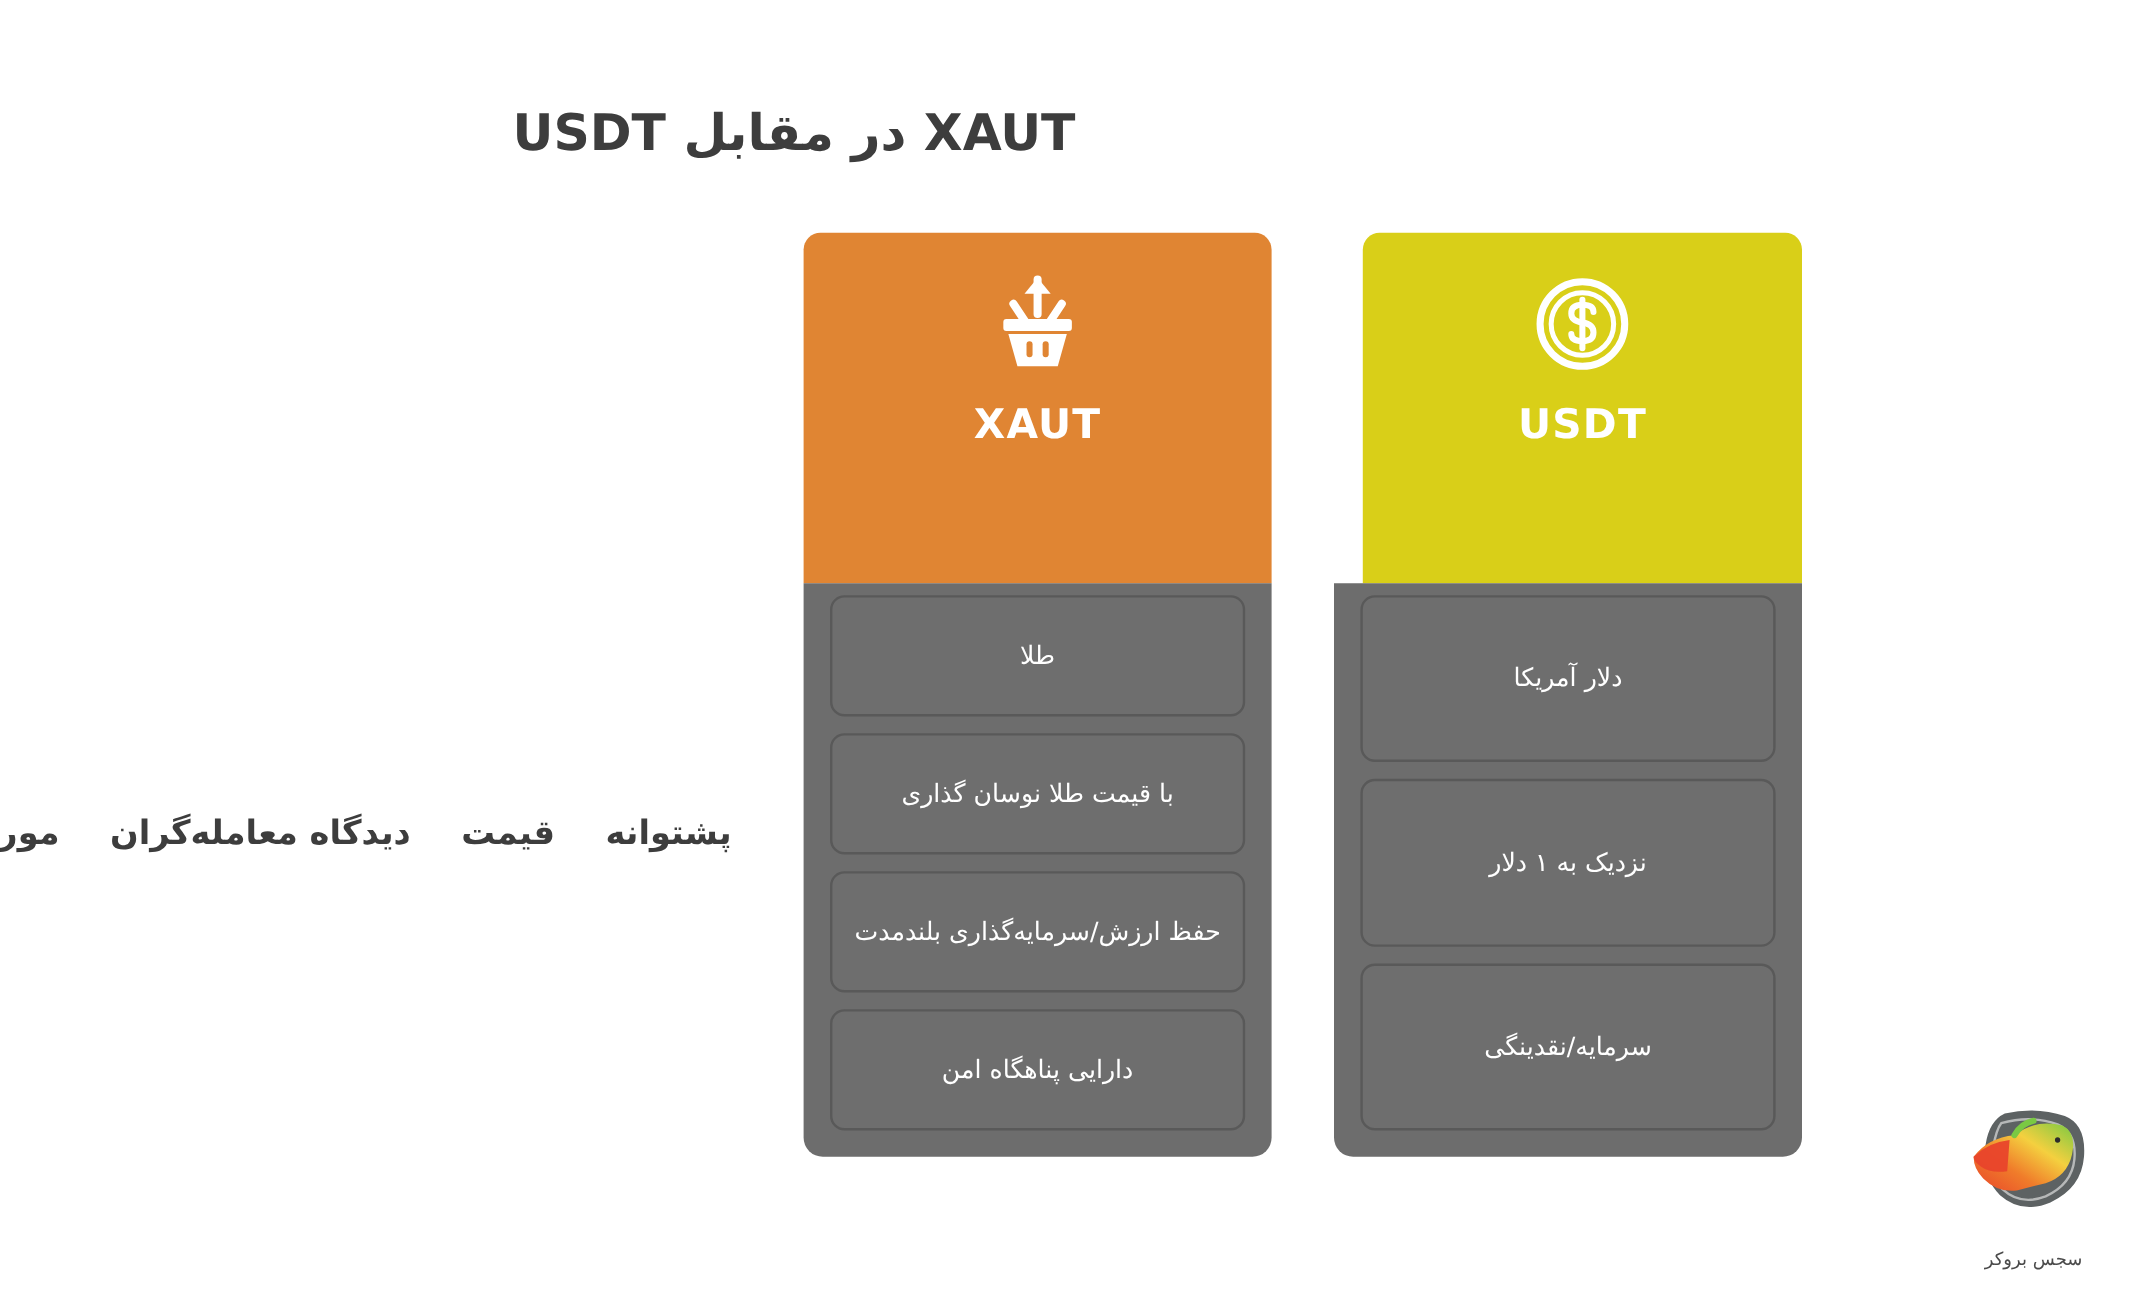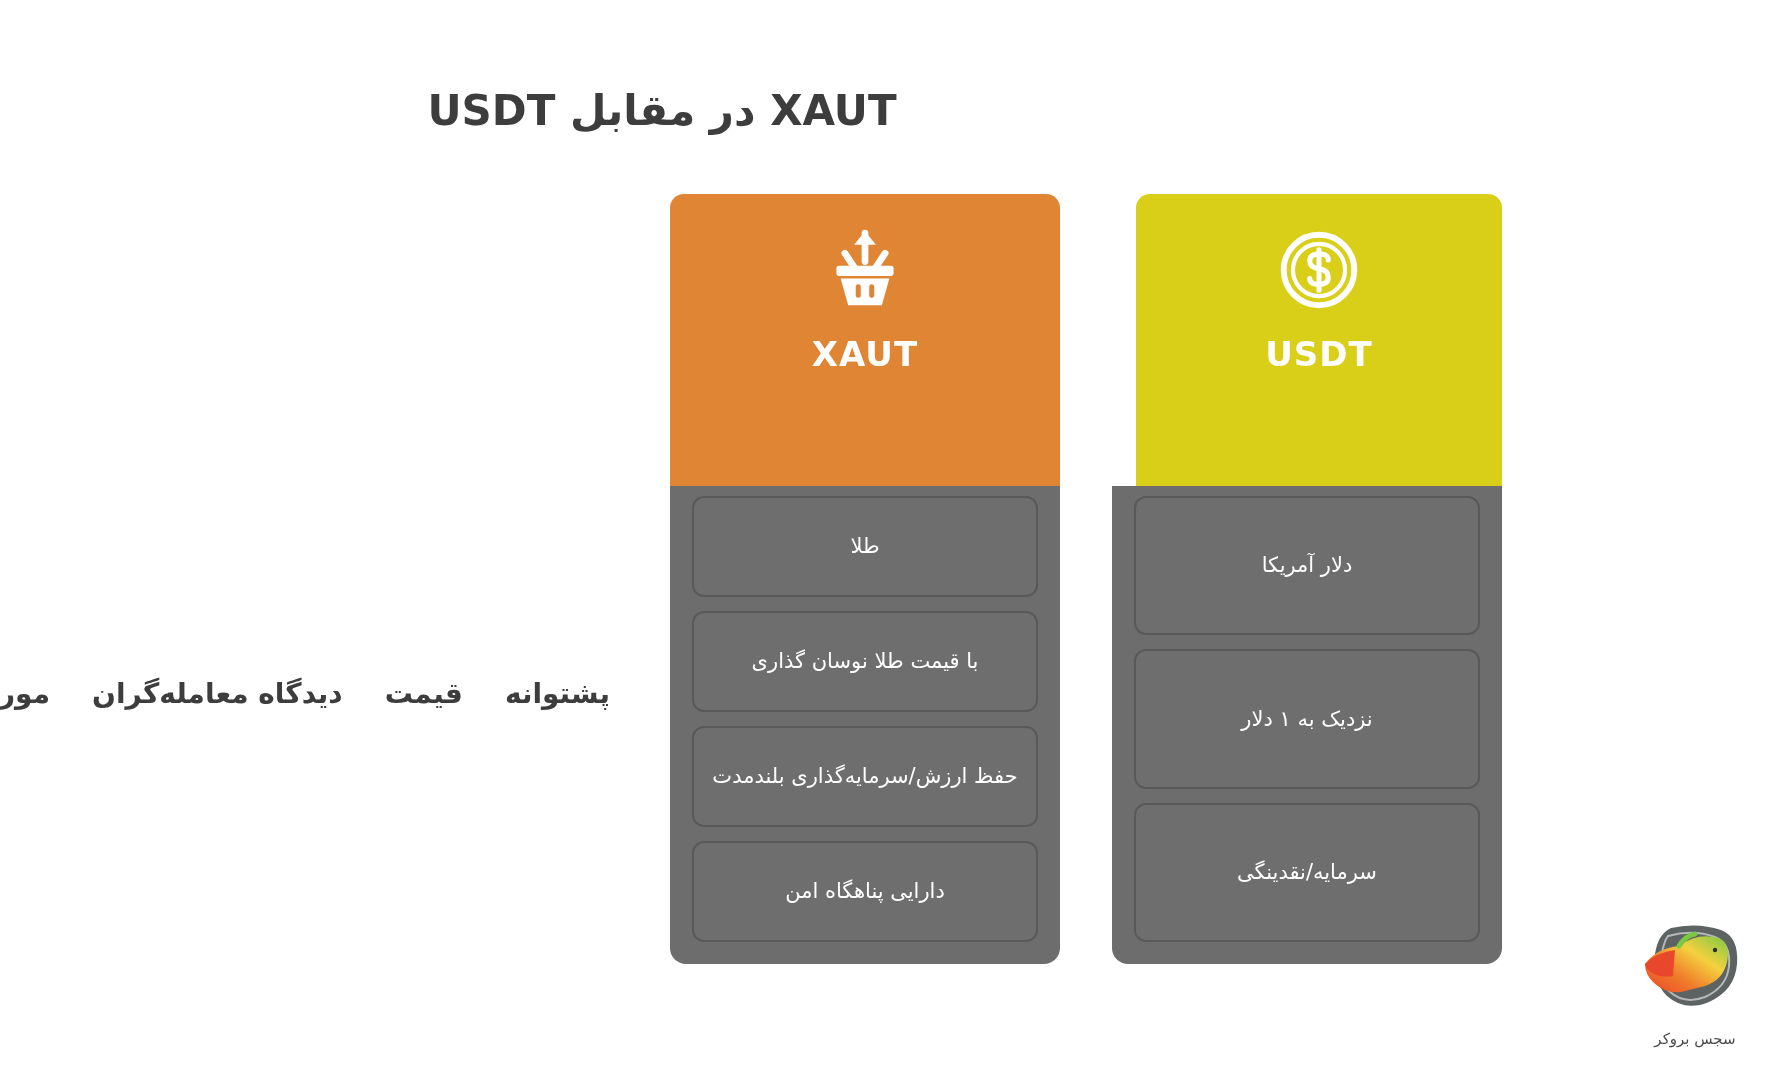--- a/index.html
+++ b/index.html
@@ -141,21 +141,21 @@
   #logo {
     position: absolute;
     right: 22px;
     bottom: 20px;
     width: 150px;
     height: 140px;
     text-align: center;
   }
   #logo-mark { width: 120px; height: 100px; display: inline-block; }
   #logo-text {
-    margin-top: 6px;
+    margin-top: 16px;
     font-size: 15px;
     color: #4a4a4a;
     direction: rtl;
     font-family: "DejaVu Sans", "Liberation Sans", sans-serif;
   }
 </style>
 </head>
 <body>
 
 <div id="page-title">XAUT در مقابل USDT</div>

